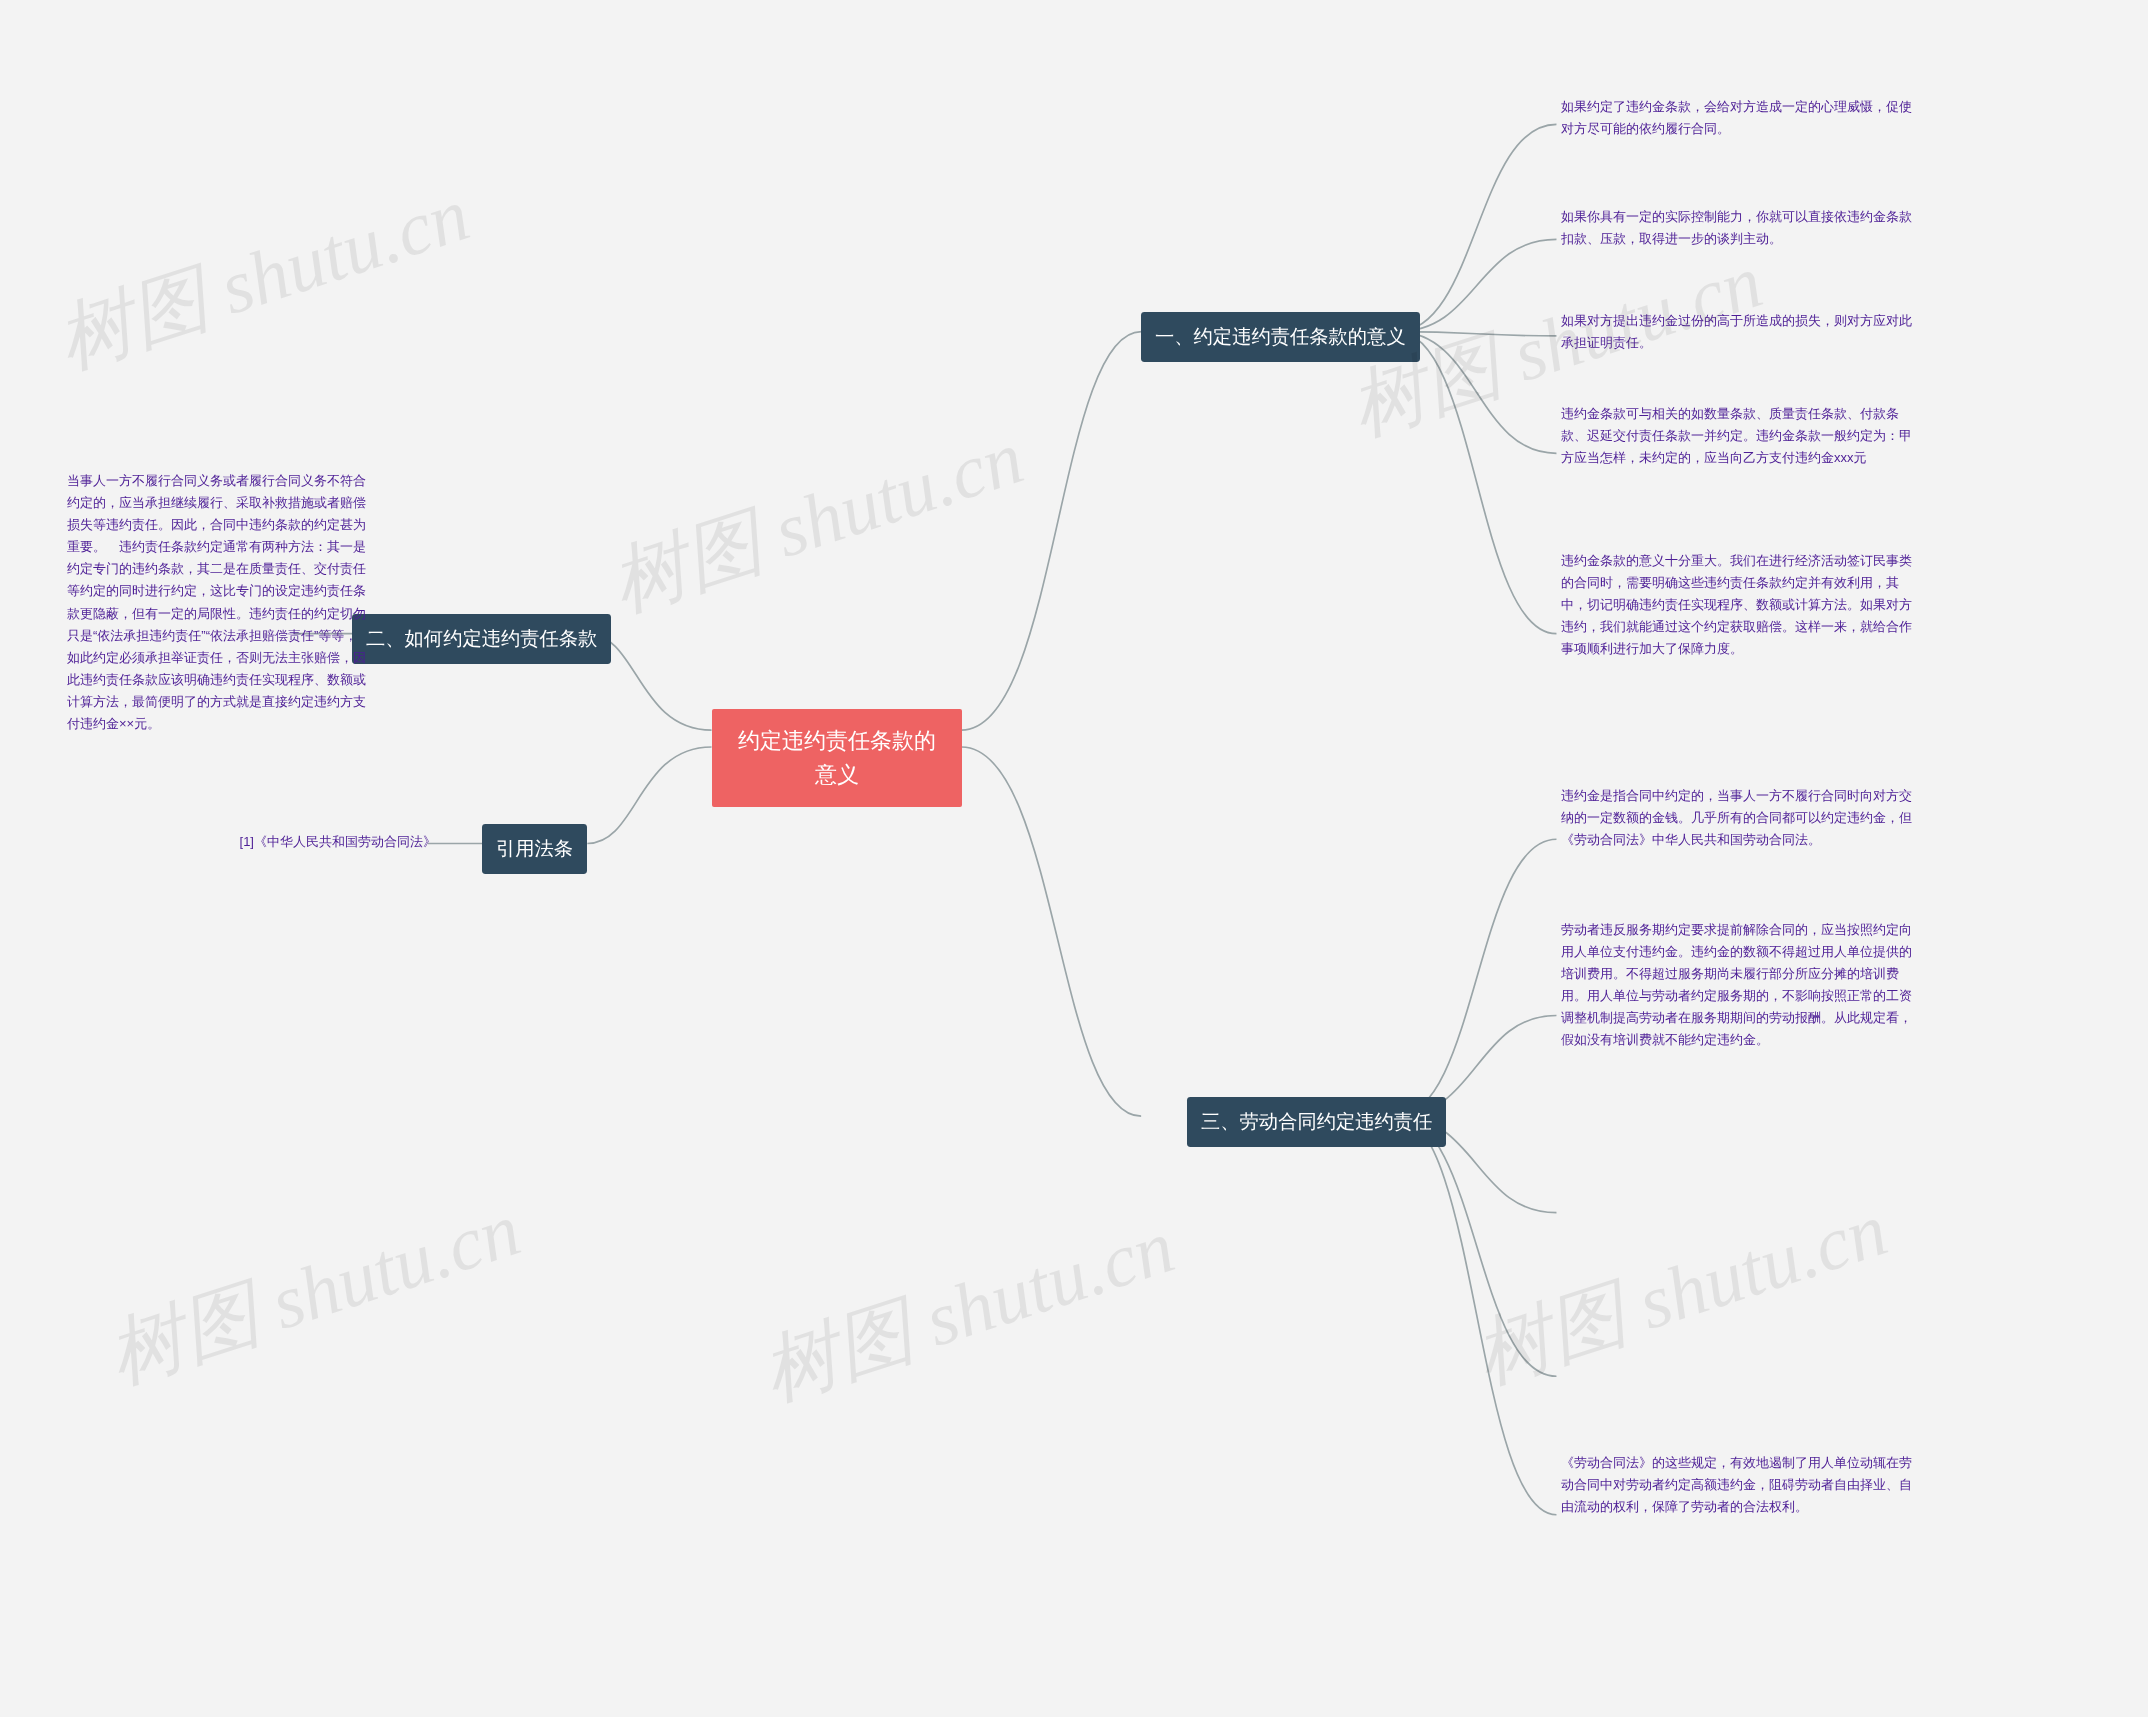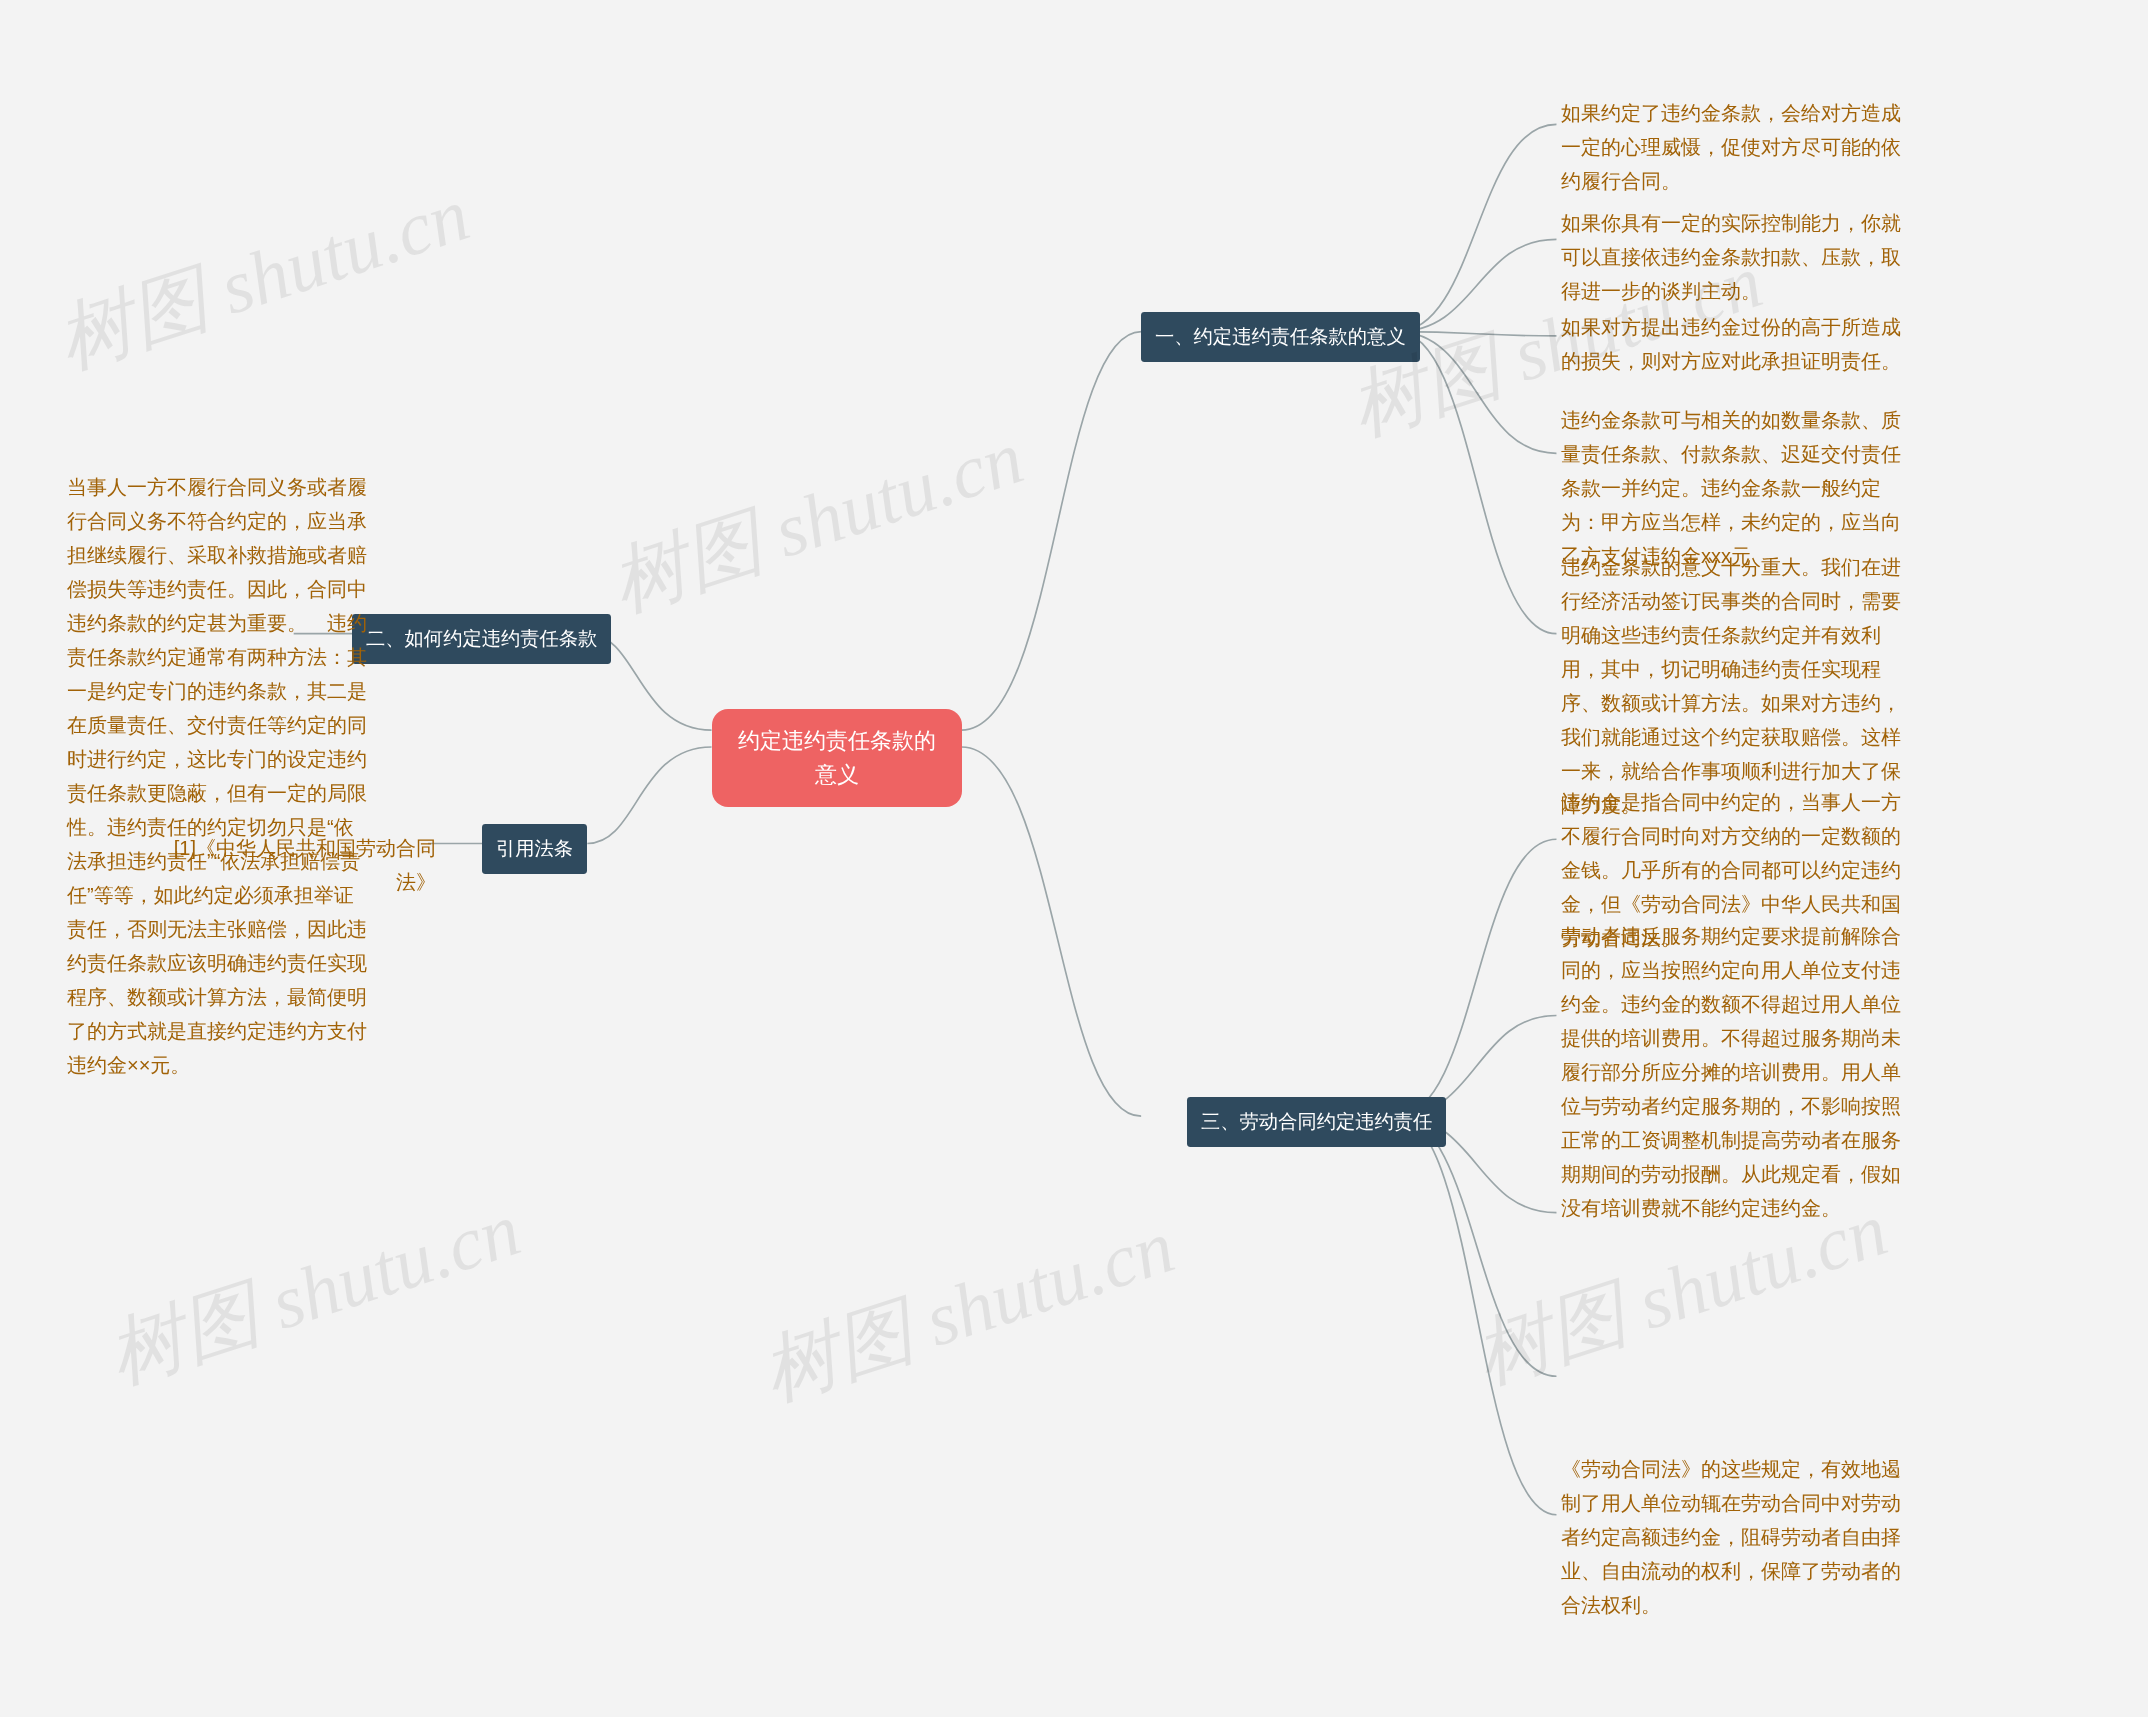--- a/index.html
+++ b/index.html
@@ -21,35 +21,35 @@
   position: absolute;
   box-sizing: border-box;
   font-size: 18.5px;
   line-height: 1.55;
   color: #333;
 }
 .root {
   background: #ee6363;
   color: #fff;
   padding: 15px 23.5px;
-  border-radius: 16px;
+  border-radius: 2px;
   font-size: 22px;
   text-align: center;
 }
 .branch {
   background: #2f4a5e;
   color: #fff;
   padding: 10px 14px;
   border-radius: 3.4px;
   font-size: 19.3px;
   white-space: nowrap;
 }
 .leaf {
-  color: #a16207;
-  font-size: 20px;
+  color: #4c1d95;
+  font-size: 13px;
   line-height: 1.7;
   max-width: 378px;
 }
 .leaf-narrow { max-width: 352px; }
 .leaf-wide { max-width: 386px; }
 
 svg.connectors {
   position: absolute;
   left: 0; top: 0;
   width: 2148px;

